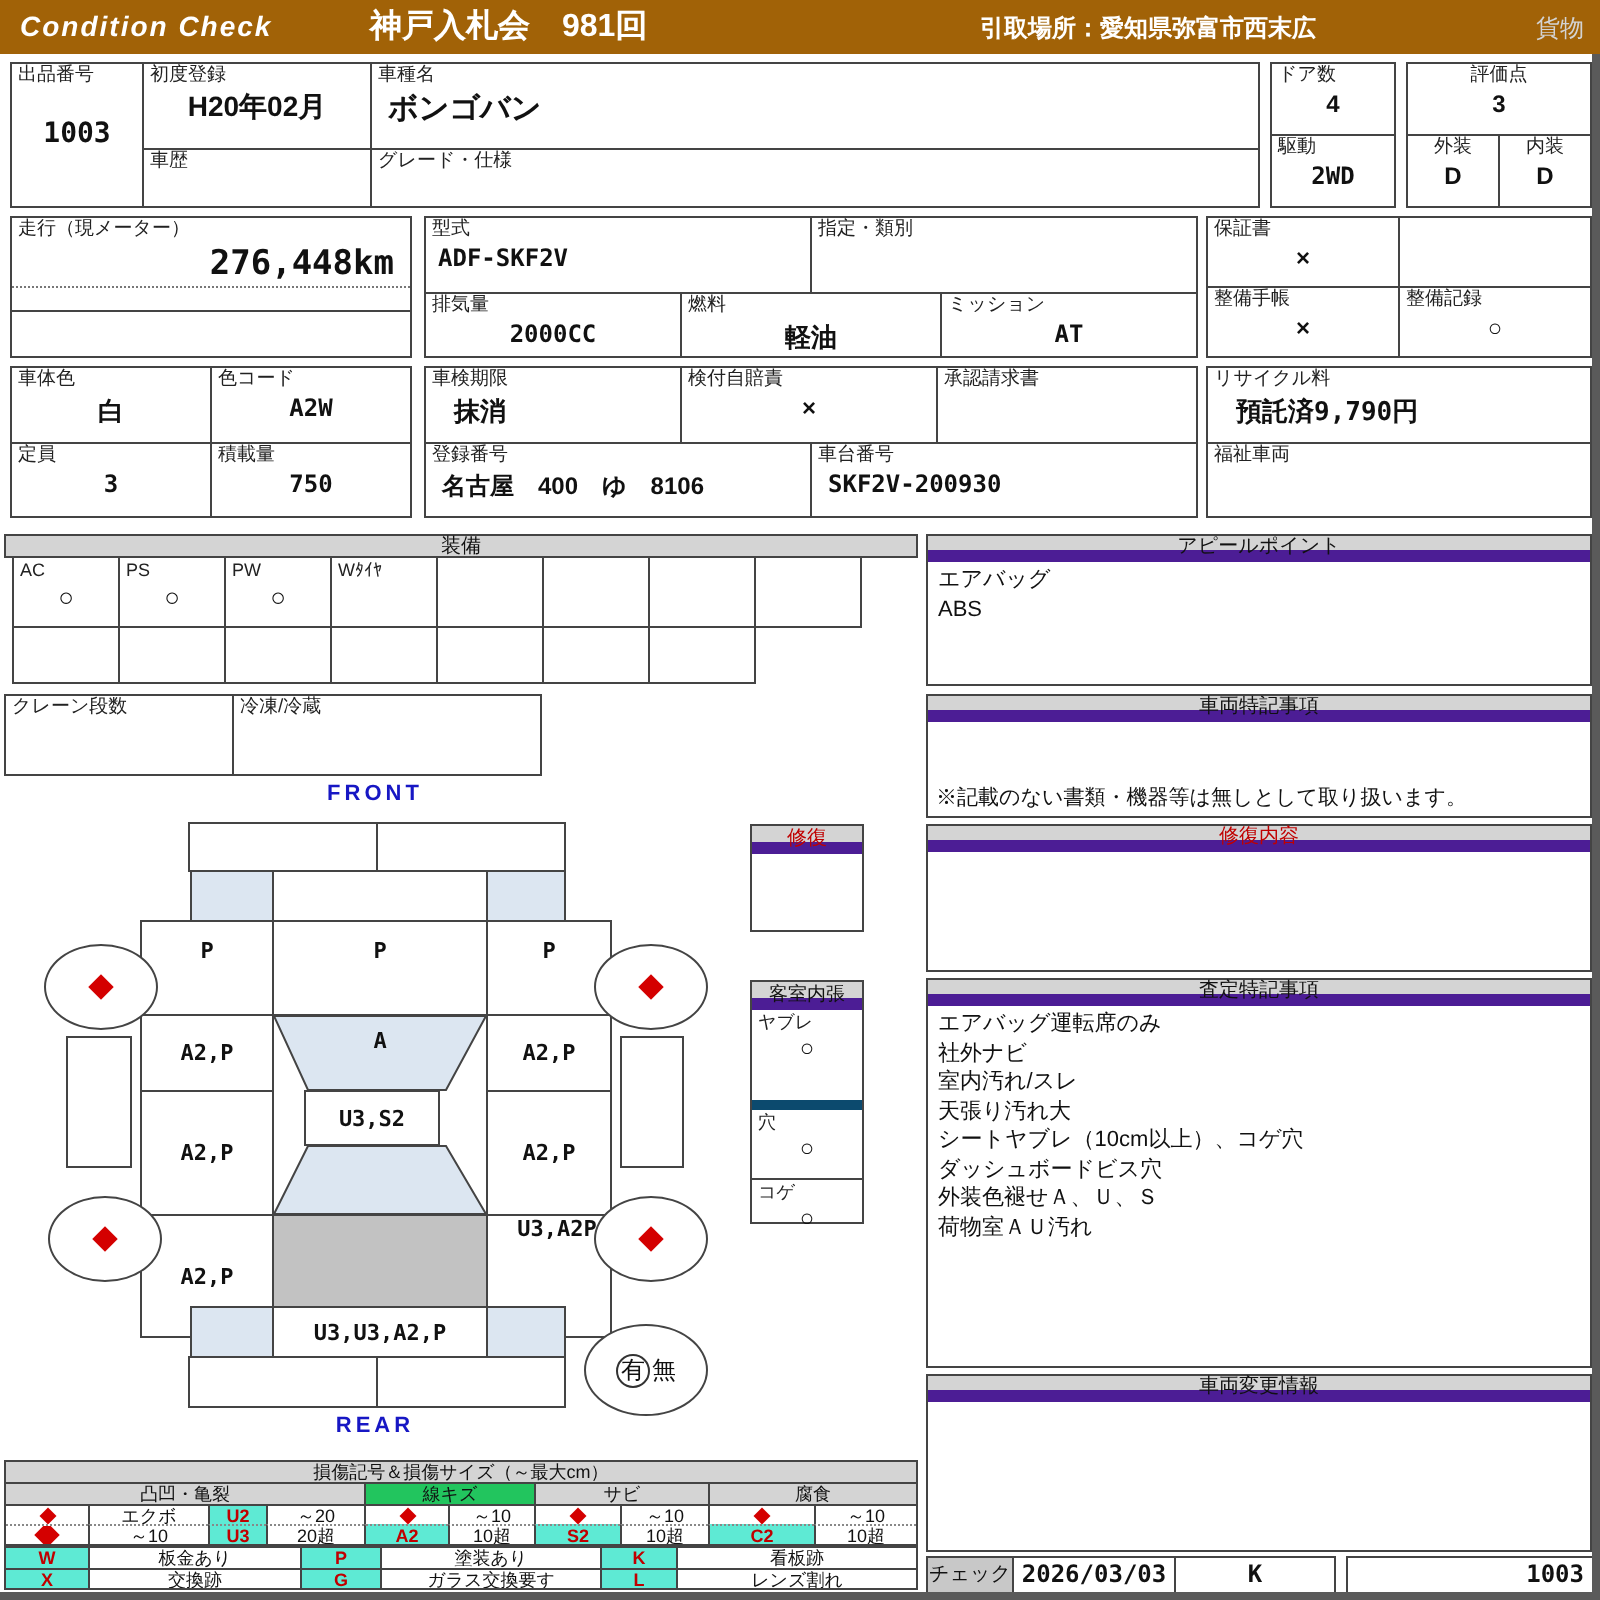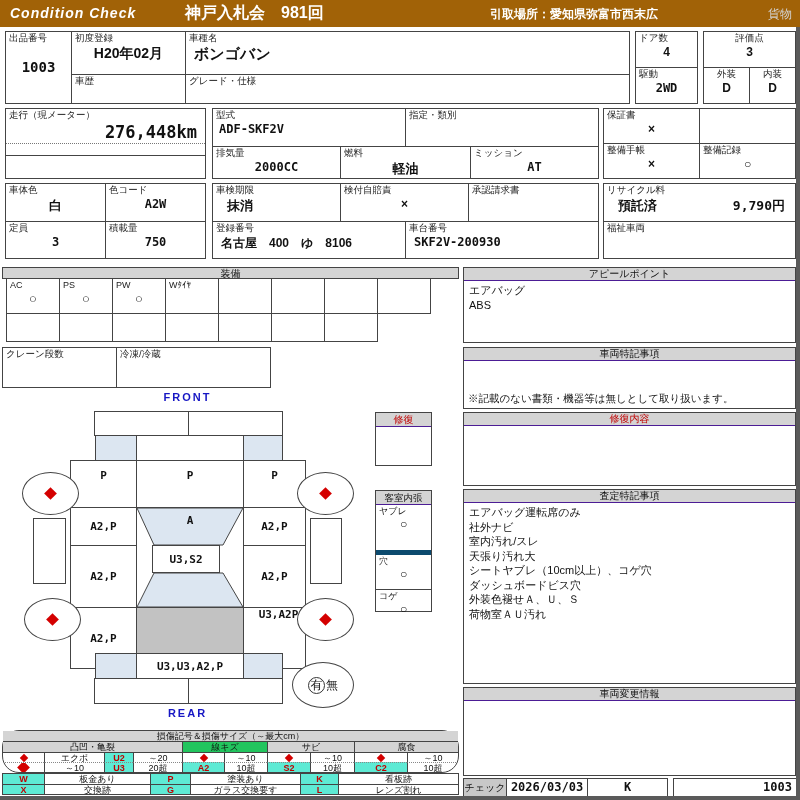--- a/index.html
+++ b/index.html
@@ -5,21 +5,21 @@
   * { margin:0; padding:0; box-sizing:border-box; }
   html,body { width:800px; height:800px; background:#fff; font-family:"Liberation Sans",sans-serif; color:#111; }
   #page { position:relative; width:800px; height:800px; background:#fff; overflow:hidden; }
   .box { position:absolute; border:1px solid #444; background:#fff; }
   .lbl { font-size:9.5px; color:#222; padding:1px 3px; line-height:1.15; white-space:nowrap; }
   .val { font-weight:bold; font-size:12px; text-align:center; }
   .mono { font-family:"DejaVu Sans Mono","Liberation Mono",monospace; }
   .center { display:flex; align-items:center; justify-content:center; }
   .grayhdr { background:#d4d4d4; border-bottom:1px solid #444; text-align:center; font-size:10px; line-height:12px; }
   .panel { position:absolute; border:1px solid #444; background:#fff; }
-  .panel .ph { height:13px; background:#d4d4d4; border-bottom:1px solid #4c1d95; text-align:center; font-size:10px; line-height:12px; }
+  .panel .ph { height:13px; background:#d4d4d4; border-bottom:6px solid #4c1d95; text-align:center; font-size:10px; line-height:12px; }
   .plines { padding:2px 5px; font-size:11px; line-height:14.5px; }
   .code { font-family:"DejaVu Sans Mono","Liberation Mono",monospace; font-weight:bold; font-size:11px; }
   .glass { background:#dce6f1; }
   .wheel { position:absolute; border:1px solid #444; border-radius:50%; background:#fff; display:flex; align-items:center; justify-content:center; }
   .diamond { width:9px; height:9px; background:#d40000; transform:rotate(45deg); }
   .diamond.sm { width:6px; height:6px; }
   .bluelbl { position:absolute; color:#1717c4; font-weight:bold; font-size:11px; letter-spacing:2px; text-align:center; }
   .legend { position:absolute; left:2px; width:457px; border:1px solid #444; background:#fff; }
   .lrow { display:flex; }
   .lrow > div { border-left:1px solid #444; font-size:9px; line-height:10px; height:10px; text-align:center; overflow:hidden; display:flex; align-items:center; justify-content:center; }
@@ -153,21 +153,21 @@
   <div class="box" style="left:212px;top:221px;width:194px;height:38px;">
     <div class="lbl">登録番号</div>
     <div style="font-weight:bold;font-size:12px;padding-left:8px;">名古屋　400　ゆ　8106</div>
   </div>
   <div class="box" style="left:405px;top:221px;width:194px;height:38px;">
     <div class="lbl">車台番号</div>
     <div class="mono" style="font-weight:bold;font-size:12px;padding-left:8px;">SKF2V-200930</div>
   </div>
   <div class="box" style="left:603px;top:183px;width:193px;height:39px;">
     <div class="lbl">リサイクル料</div>
-    <div style="display:flex;justify-content:space-between;padding:0 10px 0 14px;font-weight:bold;font-size:13px;">
+    <div style="display:flex;padding:0 10px 0 14px;font-weight:bold;font-size:13px;">
       <span>預託済</span>
       <span class="mono">9,790円</span>
     </div>
   </div>
   <div class="box" style="left:603px;top:221px;width:193px;height:38px;">
     <div class="lbl">福祉車両</div>
   </div>
 
   <div class="box grayhdr" style="left:2px;top:267px;width:457px;height:12px;border-bottom:1px solid #444;">装備</div>
   <div class="box" style="left:6px;top:278px;width:54px;height:36px;">
@@ -317,21 +317,21 @@
 
   <div class="panel" style="left:463px;top:687px;width:333px;height:89px;">
     <div class="ph">車両変更情報</div>
   </div>
 
   <div class="box" style="left:463px;top:778px;width:44px;height:19px;background:#c8c8c8;font-size:10px;text-align:center;line-height:17px;">チェック</div>
   <div class="box mono" style="left:506px;top:778px;width:82px;height:19px;font-weight:bold;font-size:12px;text-align:center;line-height:17px;">2026/03/03</div>
   <div class="box mono" style="left:587px;top:778px;width:81px;height:19px;font-weight:bold;font-size:12px;text-align:center;line-height:17px;">K</div>
   <div class="box mono" style="left:673px;top:778px;width:125px;height:19px;font-weight:bold;font-size:12px;text-align:right;line-height:17px;padding-right:5px;">1003</div>
 
-  <div class="legend" style="top:730px;border-radius:17px;">
+  <div class="legend" style="top:730px;">
     <div style="height:11px;background:#d4d4d4;border-bottom:1px solid #444;text-align:center;font-size:9px;line-height:11px;">損傷記号＆損傷サイズ（～最大cm）</div>
     <div class="lrow">
       <div class="lg1" style="background:#d4d4d4;">凸凹・亀裂</div>
       <div class="lg2" style="background:#22c55e;">線キズ</div>
       <div class="lg3" style="background:#d4d4d4;">サビ</div>
       <div class="lg4" style="background:#d4d4d4;">腐食</div>
     </div>
     <div class="lrow bt">
       <div class="lw1">
           <span class="diamond sm"></span>

